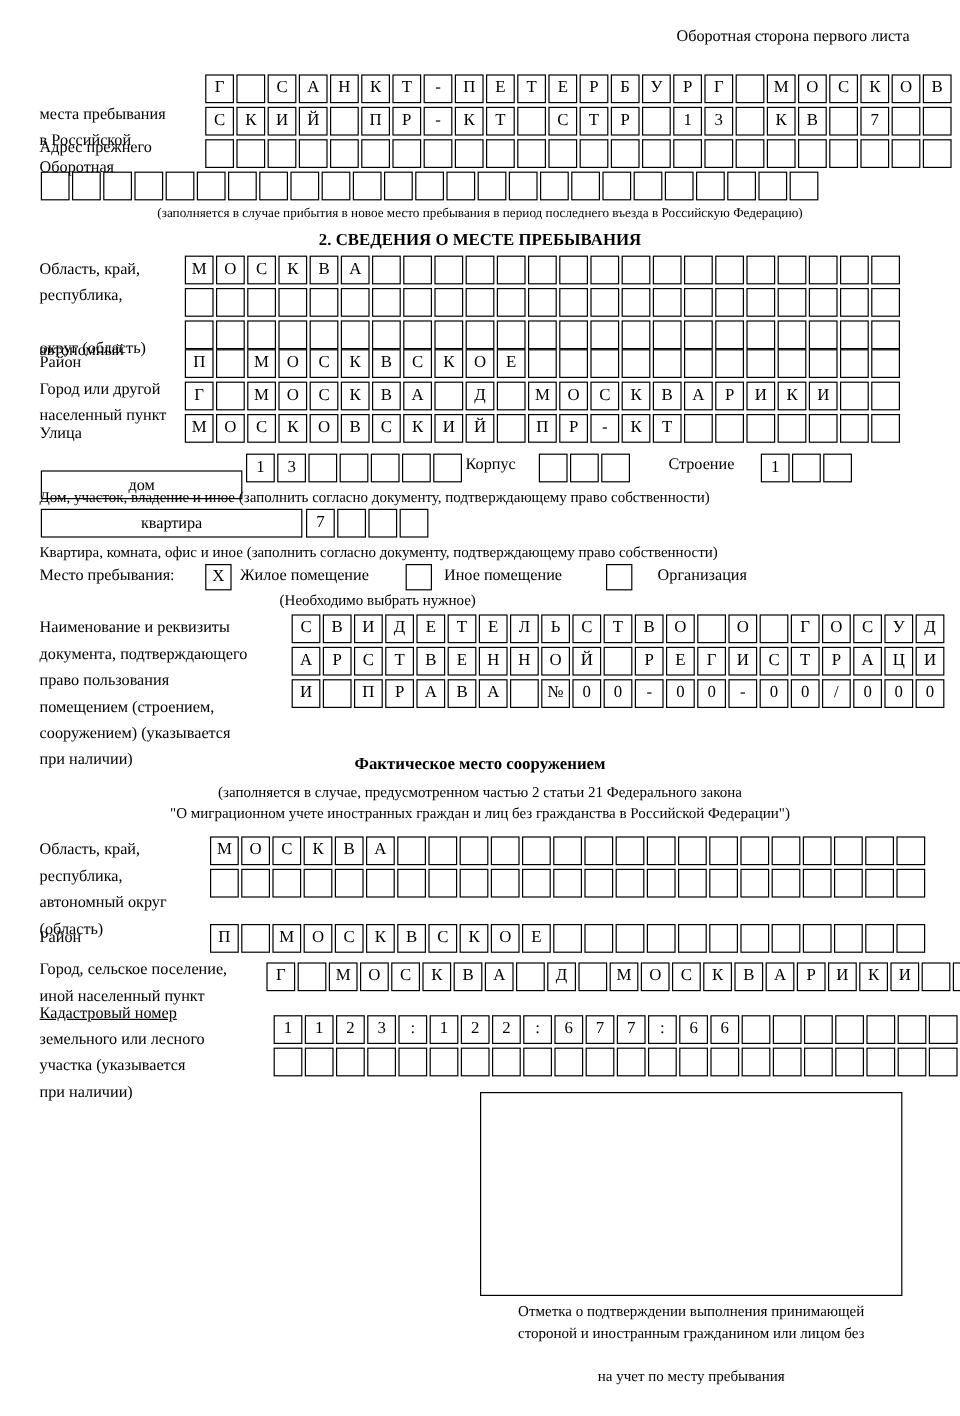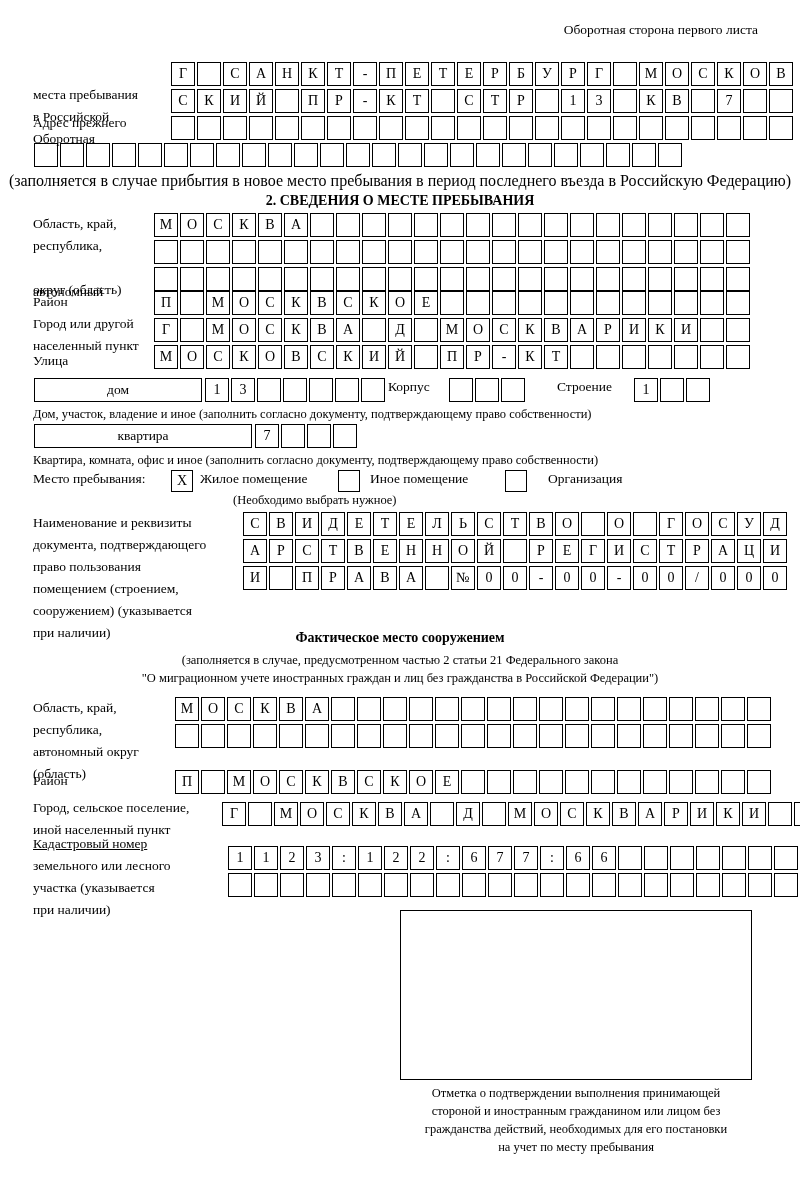--- a/index.html
+++ b/index.html
@@ -132,21 +132,21 @@
       <div class="cell"></div>
       <div class="cell"></div>
       <div class="cell"></div>
       <div class="cell"></div>
       <div class="cell"></div>
       <div class="cell"></div>
       <div class="cell"></div>
       <div class="cell"></div>
     </div>
 
-  <div class="ctr" style="left:0;top:172px;width:800px;font-size:16px;">(заполняется в случае прибытия в новое место пребывания в период последнего въезда в Российскую Федерацию)</div>
+  <div class="ctr" style="left:0;top:172px;width:800px;font-size:11px;">(заполняется в случае прибытия в новое место пребывания в период последнего въезда в Российскую Федерацию)</div>
 
   <div class="ctr bold" style="left:0;top:193px;width:800px;font-size:14px;">2. СВЕДЕНИЯ О МЕСТЕ ПРЕБЫВАНИЯ</div>
 
   <div class="lbl" style="left:33px;top:213px;">Область, край,</div>
   <div class="lbl" style="left:33px;top:235px;">республика,</div>
   <div class="lbl" style="left:33px;top:257px;margin-top:24px;">автономный</div>
   <div class="lbl" style="left:33px;top:279px;">округ (область)</div>
 
   <div class="boxrow" id="s2_reg1" style="left:154px;top:213px;">
       <div class="cell">М</div>
@@ -299,21 +299,21 @@
       <div class="cell">Т</div>
       <div class="cell"></div>
       <div class="cell"></div>
       <div class="cell"></div>
       <div class="cell"></div>
       <div class="cell"></div>
       <div class="cell"></div>
       <div class="cell"></div>
     </div>
 
-  <div class="wbox" style="left:34px;top:378px;width:168px;">дом</div>
+  <div class="wbox" style="left:34px;top:392px;width:168px;">дом</div>
   <div class="boxrow" id="s2_house" style="left:205px;top:378px;">
       <div class="cell">1</div>
       <div class="cell">3</div>
       <div class="cell"></div>
       <div class="cell"></div>
       <div class="cell"></div>
       <div class="cell"></div>
       <div class="cell"></div>
     </div>
   <div class="lbl" style="left:388px;top:376px;">Корпус</div>
@@ -592,16 +592,15 @@
       <div class="cell"></div>
       <div class="cell"></div>
       <div class="cell"></div>
       <div class="cell"></div>
       <div class="cell"></div>
     </div>
 
   <div class="bigbox" style="left:400px;top:910px;width:352px;height:170px;"></div>
   <div class="ctr" style="left:400px;top:1086px;width:352px;font-size:12.5px;">Отметка о подтверждении выполнения принимающей</div>
   <div class="ctr" style="left:400px;top:1104px;width:352px;font-size:12.5px;">стороной и иностранным гражданином или лицом без</div>
-  <div class="ctr" style="left:400px;top:1122px;width:352px;font-size:12.5px;">гражданства действий, необходимых для его постановки</div>
   <div class="ctr" style="left:400px;top:1140px;width:352px;font-size:12.5px;">на учет по месту пребывания</div>
 
 </div>
 
 </body></html>

